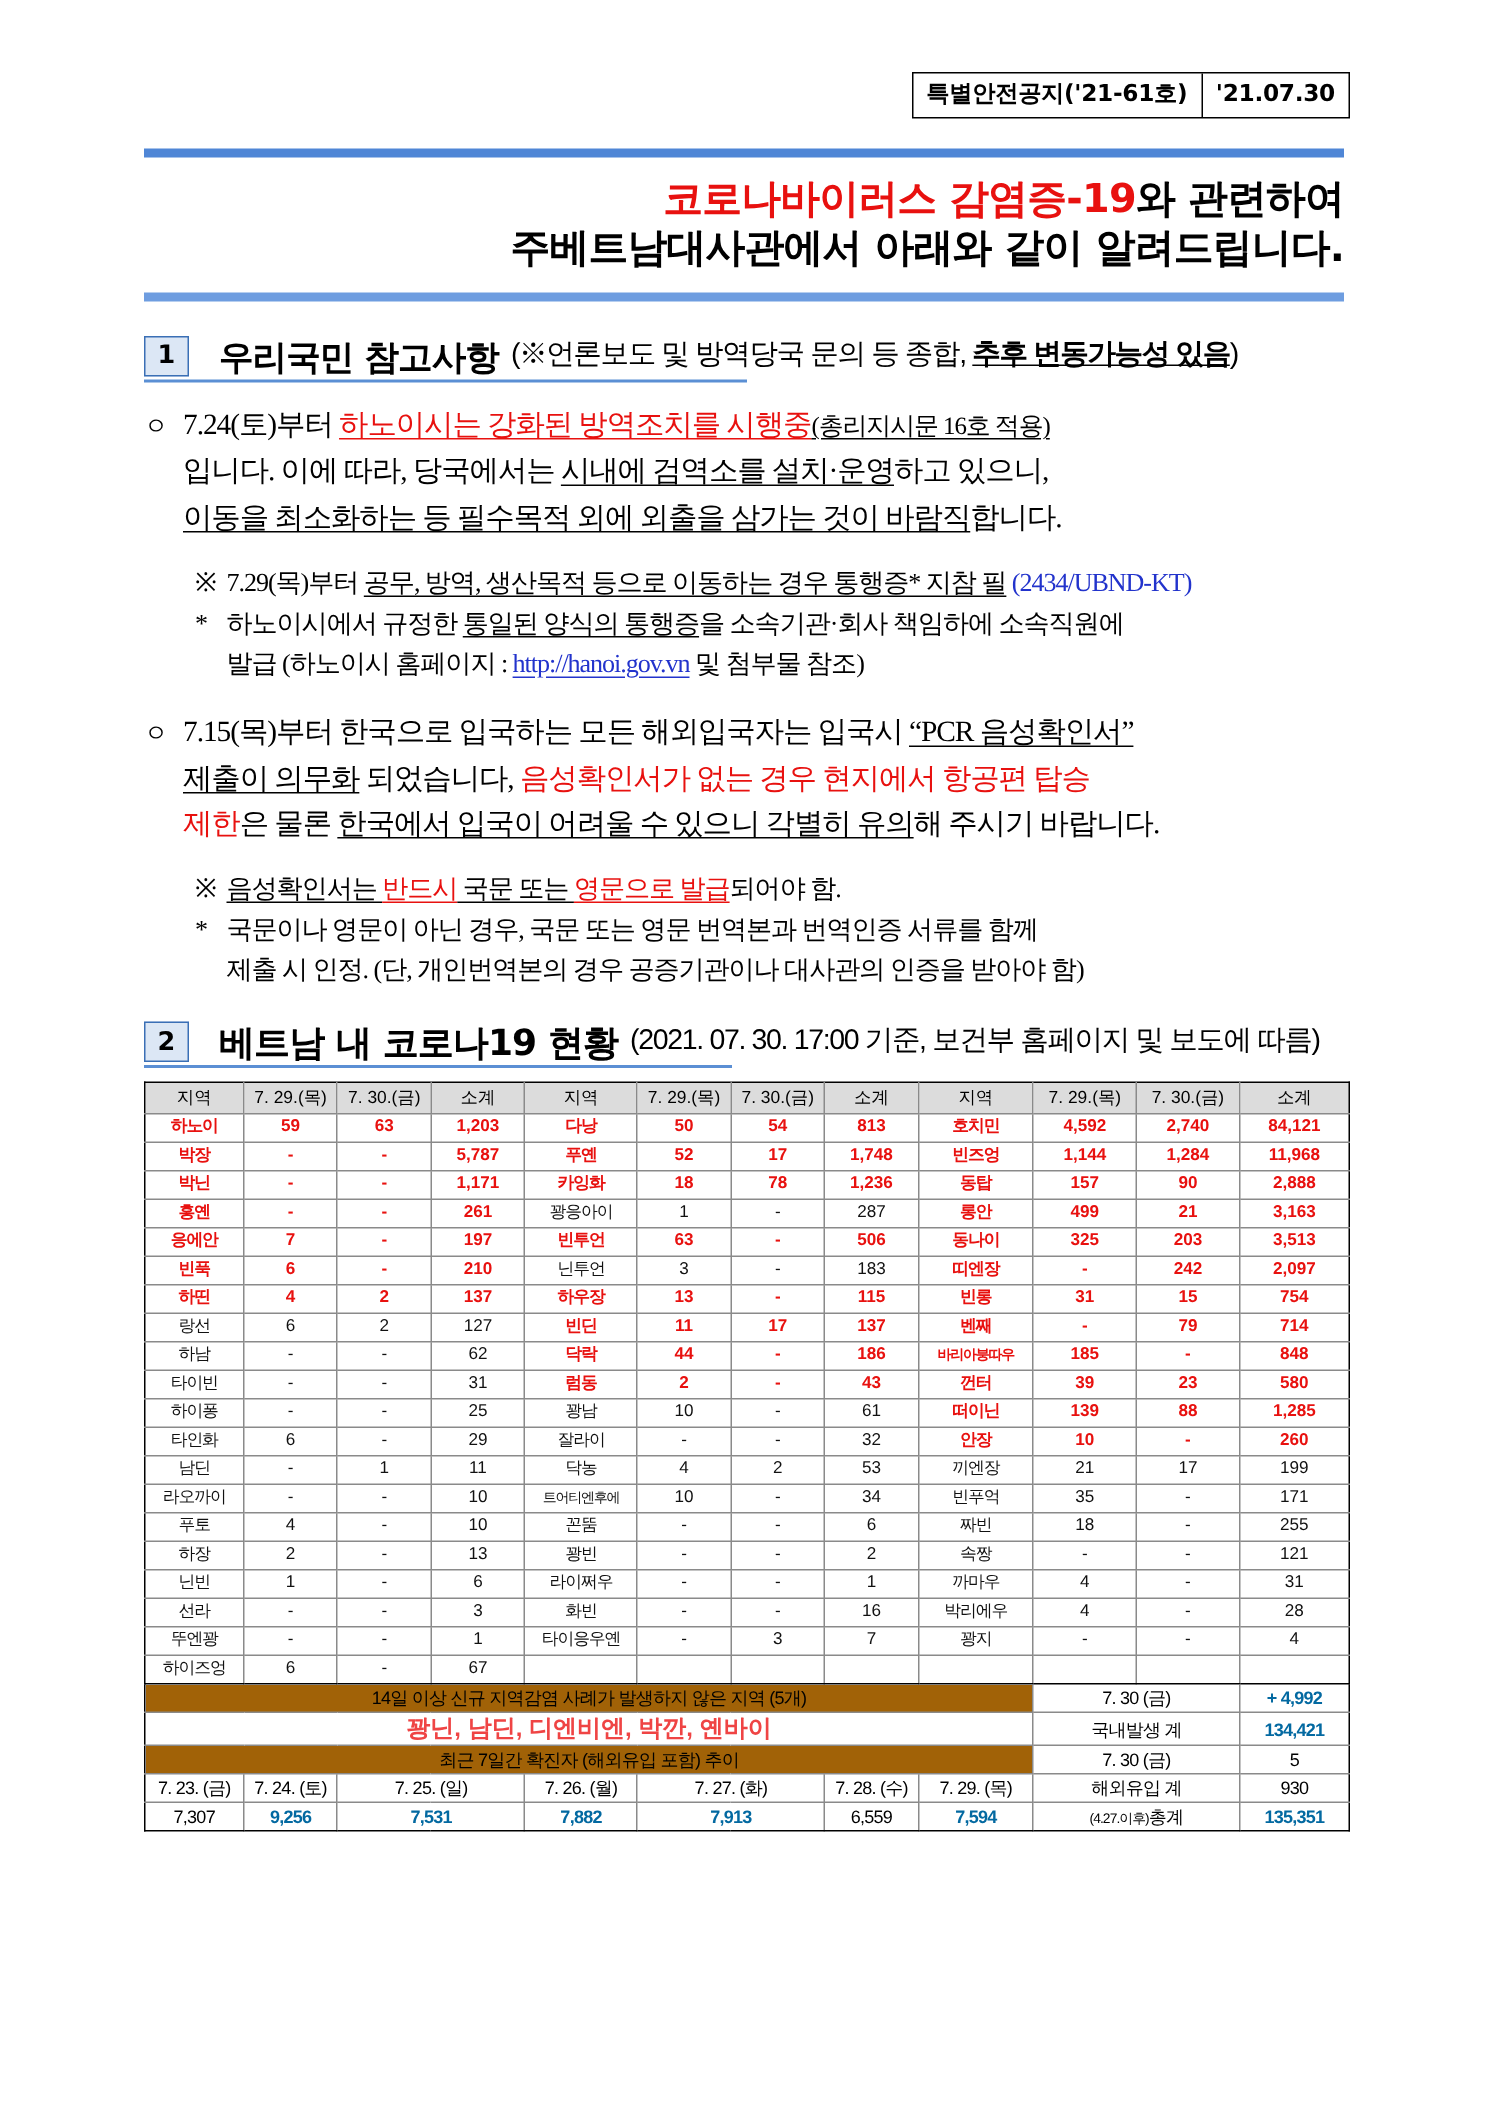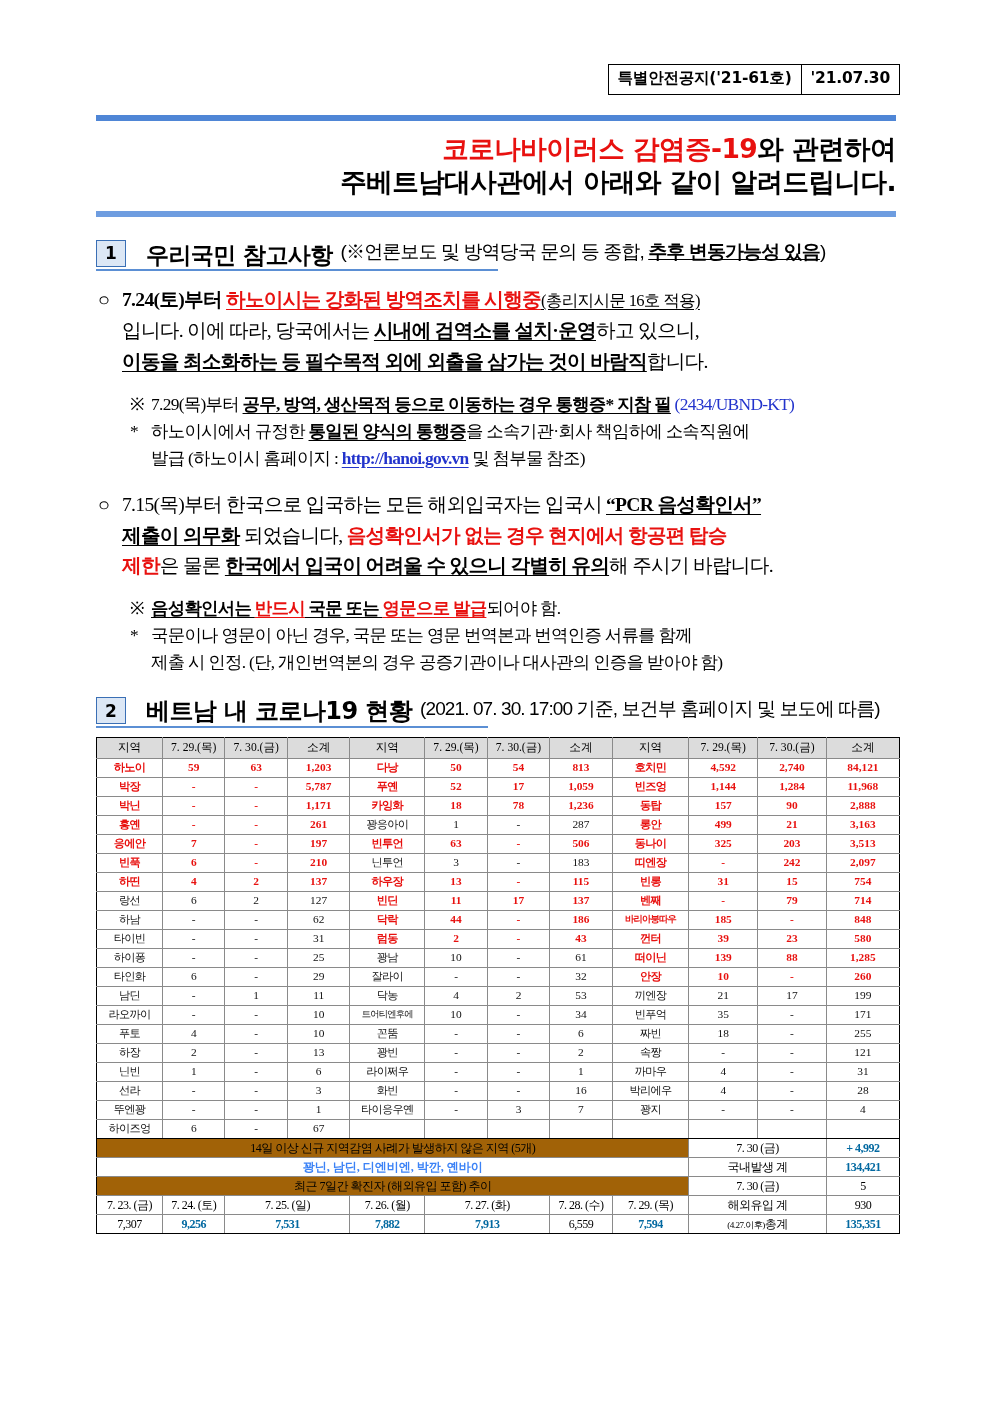--- a/index.html
+++ b/index.html
@@ -8,21 +8,21 @@
     background: #ffffff;
   }
   body {
     width: 992px;
     height: 1403px;
     font-family: "Liberation Serif", "DejaVu Serif", serif;
     color: #000000;
     position: relative;
     overflow: hidden;
   }
-  .page { padding: 16px 0; position: relative; width: 992px; height: 1403px; }
+  .page { padding: 0 0; position: relative; width: 992px; height: 1403px; }
 
   
   .topbar {
     display: flex;
     justify-content: flex-end;
     padding: 48px 92px 0 0;
   }
   .stamp {
     display: flex;
     border: 1.6px solid #000;
@@ -98,42 +98,42 @@
     margin: 14px 0 0 0;
     font-size: 19.6px;
     line-height: 1.58;
     letter-spacing: -0.7px;
   }
   .bullet .mark {
     flex: 0 0 auto; width: 26px;
     font-size: 16px; padding-top: 3px;
   }
   .bullet .txt { flex: 1 1 auto; }
-  .b { font-weight: bold; }
+  .b { font-weight: normal; }
   .u { text-decoration: underline; text-underline-offset: 3px; margin-top: 19px; }
   .red { color: #e8110f; }
   .blue { color: #2233cc; }
   .sm { font-size: 16.6px; }
 
   .note {
     margin: 13px 0 0 34px;
     font-size: 17.4px;
     line-height: 1.55;
     letter-spacing: -0.7px;
   }
   .note .nrow { display: flex; }
   .note .nmark { flex: 0 0 auto; width: 21px; }
   .note .nbody { flex: 1 1 auto; }
 
   
   .tablewrap { padding: 0 92px 0 96px; margin-top: 9px; }
   table.cov {
     border-collapse: collapse;
     width: 100%;
-    font-family: Liberation Serif, serif;
+    font-family: Liberation Sans, sans-serif;
     font-size: 11.4px;
     table-layout: fixed;
   }
   table.cov td, table.cov th {
     border: 0.8px solid #8a8a8a;
     text-align: center;
     padding: 2.2px 1px;
     height: 19px;
     line-height: 1.05;
     white-space: nowrap;
@@ -150,21 +150,21 @@
   .grpsep { border-left: 1.9px solid #000 !important; }
   .heavy-top { border-top: 1.9px solid #000 !important; }
   .heavy-bot { border-bottom: 1.9px solid #000 !important; }
   .heavy-left { border-left: 1.9px solid #000 !important; }
   .heavy-right { border-right: 1.9px solid #000 !important; }
   .shade { background: #a16207; }
   .tiny { font-size: 9.2px; letter-spacing: -0.6px; }
   .nm { font-size: 11.2px; letter-spacing: -0.7px; }
   .nm.sq { font-size: 9.3px; letter-spacing: -0.8px; }
   .sumtxt { font-size: 12px; letter-spacing: -0.5px; }
-  .bluetxt { color: #3b82f6; font-weight: bold; font-size: 12px; }
+  .bluetxt { color: #ef4444; font-weight: bold; font-size: 16px; }
   .redb { color: #0369a1; font-weight: bold; }
 </style>
 </head>
 <body>
 
 <div class="page">
 
   <div class="topbar">
     <div class="stamp">
       <div class="cell">특별안전공지('21-61호)</div>
@@ -295,21 +295,21 @@
             <td class="rd heavy-right">84,121</td>
           </tr>
           <tr>
             <td class="rd nm heavy-left">박장</td>
             <td class="rd">-</td>
             <td class="rd">-</td>
             <td class="rd">5,787</td>
             <td class="rd nm grpsep">푸옌</td>
             <td class="rd">52</td>
             <td class="rd">17</td>
-            <td class="rd">1,059</td>
+            <td class="rd">1,748</td>
             <td class="rd nm grpsep">빈즈엉</td>
             <td class="rd">1,144</td>
             <td class="rd">1,284</td>
             <td class="rd heavy-right">11,968</td>
           </tr>
           <tr>
             <td class="rd nm heavy-left">박닌</td>
             <td class="rd">-</td>
             <td class="rd">-</td>
             <td class="rd">1,171</td>

